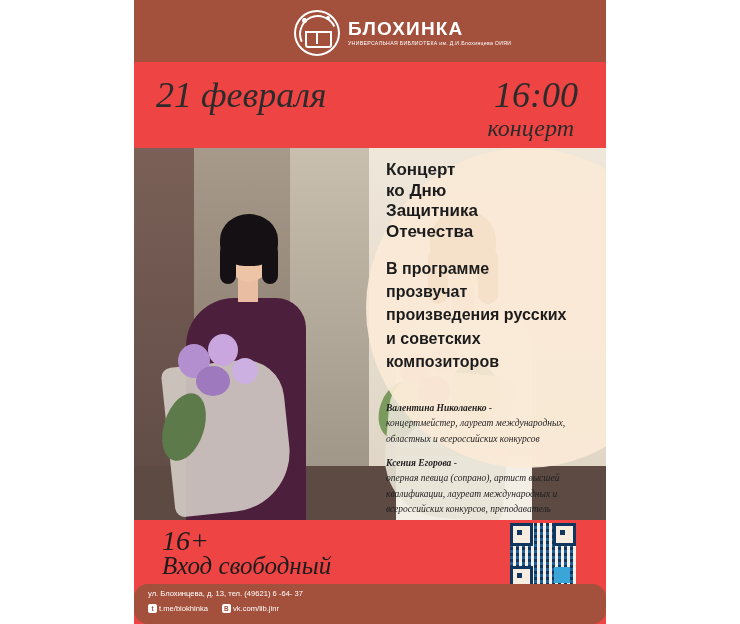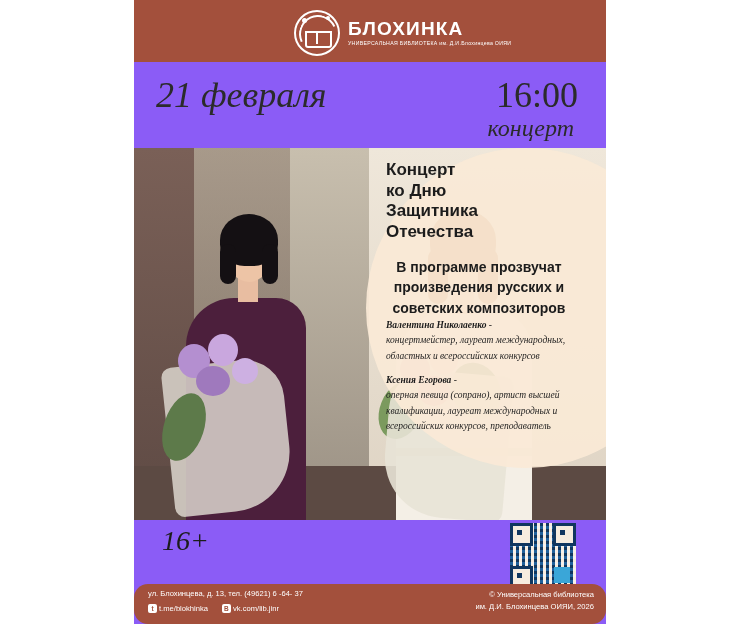--- a/index.html
+++ b/index.html
@@ -2,41 +2,41 @@
 <html lang="ru"><head>
 <meta charset="utf-8">
 <title>Poster</title>
 <style>
   html,body{margin:0;padding:0;background:#ffffff;}
   body{width:740px;height:624px;overflow:hidden;font-family:"Liberation Sans",sans-serif;}
 
   .page{position:relative;width:740px;height:624px;background:#ffffff;}
 
   
-  .poster{position:absolute;left:134px;top:0;width:472px;height:624px;background:#8b5cf6;overflow:hidden;}
+  .poster{position:absolute;left:134px;top:0;width:472px;height:624px;background:#ef4444;overflow:hidden;}
 
   
   .topband{position:absolute;left:0;top:0;width:472px;height:62px;background:#a3503c;}
 
   .logo-wrap{position:absolute;left:160px;top:10px;display:flex;align-items:center;gap:8px;}
   .logo-mark{width:42px;height:42px;border-radius:50%;border:2px solid #ffffff;position:relative;flex:0 0 auto;}
   .logo-mark .dot{position:absolute;width:5px;height:5px;border-radius:50%;background:#fff;left:6px;top:6px;}
   .logo-mark .dot2{position:absolute;width:4px;height:4px;border-radius:50%;background:#fff;left:30px;top:4px;}
   .logo-mark .book{position:absolute;left:9px;top:19px;width:23px;height:13px;border:2px solid #fff;border-radius:0 0 3px 3px;}
   .logo-mark .book:after{content:"";position:absolute;left:9px;top:-2px;width:2px;height:13px;background:#fff;}
   .logo-mark .arc{position:absolute;left:3px;top:3px;width:34px;height:34px;border-radius:50%;border:2px solid #fff;border-color:#fff transparent transparent #fff;transform:rotate(20deg);}
   .logo-text{color:#ffffff;line-height:1.05;}
   .logo-title{font-size:19px;font-weight:bold;letter-spacing:1.2px;}
   .logo-sub{font-size:5.2px;letter-spacing:.3px;margin-top:2px;}
 
   
   .datebar{position:absolute;left:0;top:62px;width:472px;height:86px;}
   .date-big{position:absolute;left:22px;top:12px;font-family:"Liberation Serif",serif;font-style:italic;font-size:36px;color:#2b2b2b;}
   .date-sub{position:absolute;left:34px;top:53px;font-family:"Liberation Serif",serif;font-style:italic;font-size:24px;color:#2b2b2b;}
-  .time-big{position:absolute;right:28px;top:12px;font-family:"Liberation Serif",serif;font-size:36px;color:#2b2b2b;}
+  .time-big{position:absolute;right:28px;top:12px;font-family:"Liberation Serif",serif;font-style:italic;font-size:36px;color:#2b2b2b;}
   .time-sub{position:absolute;right:32px;top:53px;font-family:"Liberation Serif",serif;font-style:italic;font-size:24px;color:#2b2b2b;}
 
   
   .photo{position:absolute;left:0;top:148px;width:472px;height:372px;overflow:hidden;background:#6d5a55;}
   .ph-wallL{position:absolute;left:0;top:0;width:60px;height:372px;background:linear-gradient(180deg,#7a6057,#5e4a44);}
   .ph-wallM{position:absolute;left:60px;top:0;width:175px;height:372px;background:linear-gradient(180deg,#c8bfae,#9a9083);}
   .ph-wallR{position:absolute;left:235px;top:0;width:237px;height:372px;background:linear-gradient(180deg,#efe7da,#ded3c3);}
   .ph-door{position:absolute;left:60px;top:0;width:96px;height:300px;background:linear-gradient(180deg,#8d7b6d,#6f5d51);opacity:.55;}
   .ph-floor{position:absolute;left:0;top:318px;width:472px;height:54px;background:#5c4a43;}
 
@@ -68,21 +68,21 @@
   .b2-f1{position:absolute;left:266px;top:206px;width:30px;height:30px;border-radius:50%;background:#f0b9c4;}
   .b2-f2{position:absolute;left:296px;top:198px;width:28px;height:28px;border-radius:50%;background:#f6cdd5;}
   .b2-f3{position:absolute;left:284px;top:228px;width:32px;height:30px;border-radius:50%;background:#eaa7b6;}
   .b2-leaf1{position:absolute;left:318px;top:214px;width:48px;height:58px;border-radius:50%;background:#6d8b52;transform:rotate(-24deg);}
   .b2-leaf2{position:absolute;left:246px;top:232px;width:42px;height:60px;border-radius:50%;background:#7b9a5e;transform:rotate(22deg);}
 
   
   .circle{position:absolute;left:232px;top:148px;width:320px;height:320px;border-radius:50%;background:rgba(250,233,214,0.93);}
   .textblock{position:absolute;left:252px;top:160px;width:186px;}
   .ev-title{font-size:17px;font-weight:bold;color:#1c1c1c;line-height:1.22;margin:0 0 14px 0;}
-  .ev-prog{font-size:14px;font-weight:bold;color:#1c1c1c;line-height:1.45;margin:0 0 0 0;text-align:center;}
+  .ev-prog{font-size:16px;font-weight:bold;color:#1c1c1c;line-height:1.45;margin:0 0 28px 0;}
   .ev-perf{font-family:"Liberation Serif",serif;font-style:italic;font-size:9.5px;color:#1c1c1c;line-height:1.62;margin:0;}
   .ev-perf b{font-weight:bold;}
   .ev-perf .blk{margin-bottom:9px;}
 
   
   .age{position:absolute;left:28px;top:525px;font-family:"Liberation Serif",serif;font-style:italic;font-size:28px;color:#1c1c1c;}
   .free{position:absolute;left:28px;top:552px;font-family:"Liberation Serif",serif;font-style:italic;font-size:25px;color:#1c1c1c;}
 
   .qr{position:absolute;right:30px;top:523px;width:66px;height:66px;background:
      repeating-linear-gradient(90deg,#10365f 0 3px,#f6ecdf 3px 6px),
@@ -176,40 +176,37 @@
           <div>концертмейстер, лауреат международных, областных и всероссийских конкурсов</div>
         </div>
         <div class="blk">
           <b>Ксения Егорова</b><span> -</span>
           <div>оперная певица (сопрано), артист высшей квалификации, лауреат международных и всероссийских конкурсов, преподаватель</div>
         </div>
       </div>
     </div>
 
     <div class="age">16+</div>
+    <div class="free">Вход свободный</div>
 
     <div class="qr">
       <span class="qr-corner c1"></span>
       <span class="qr-corner c2"></span>
       <span class="qr-corner c3"></span>
       <span class="qr-acc"></span>
     </div>
 
     <div class="footer">
       <div class="f-addr">ул. Блохинцева, д. 13, тел. (49621) 6 -64- 37</div>
       <div class="f-soc">
         <span class="si">
           <span class="badge">t</span>
           <span>t.me/blokhinka</span>
         </span>
         <span class="si">
           <span class="badge">В</span>
           <span>vk.com/lib.jinr</span>
         </span>
       </div>
-      <div class="f-right">
-        <div><span class="at">©</span><span>Универсальная библиотека</span></div>
-        <div>им. Д.И. Блохинцева ОИЯИ, 2026</div>
-      </div>
     </div>
 
   </div>
 </div>
 
 </body></html>

